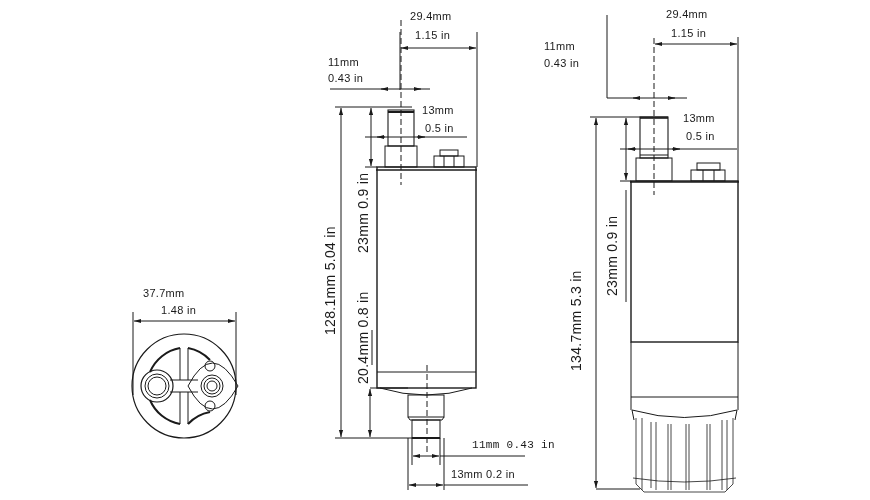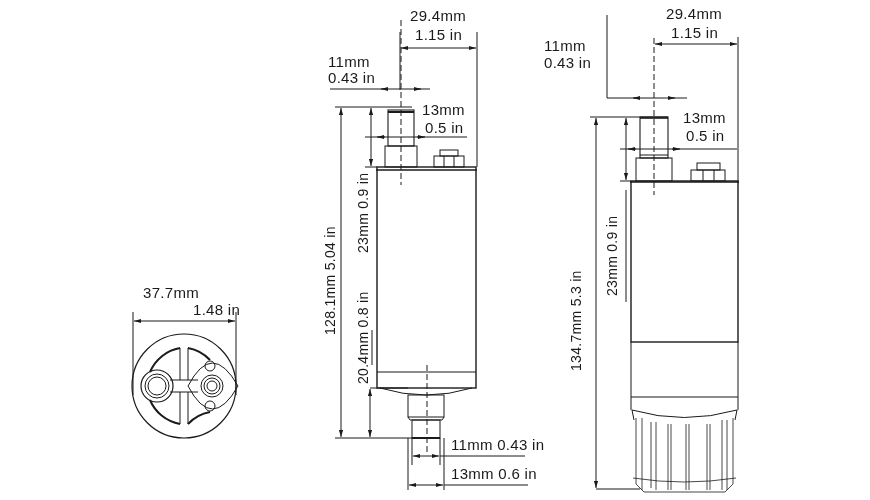--- a/index.html
+++ b/index.html
@@ -1,18 +1,18 @@
 <!DOCTYPE html>
 <html><head>
 <meta charset="utf-8">
 <style>
   html, body { margin:0; padding:0; background:#ffffff; }
   body { width:870px; height:500px; position:relative; overflow:hidden; font-family:"Liberation Sans", sans-serif; }
   #drawing { position:absolute; left:0; top:0; width:870px; height:500px; }
-  .lbl { position:absolute; font-family:"Liberation Sans", sans-serif; font-size:15px; color:#1a1a1a; line-height:16px; white-space:nowrap; letter-spacing:0.3px; }
+  .lbl { position:absolute; font-family:"Liberation Sans", sans-serif; font-size:11px; color:#1a1a1a; line-height:16px; white-space:nowrap; letter-spacing:0.3px; }
   .vlbl { position:absolute; font-family:"Liberation Sans", sans-serif; font-size:14px; color:#1a1a1a; line-height:16px; white-space:nowrap; transform-origin:0 0; transform:rotate(-90deg); letter-spacing:0.3px; }
 </style>
 </head>
 <body>
 
 <div id="drawing">
 <svg width="870" height="500" viewBox="0 0 870 500" xmlns="http://www.w3.org/2000/svg">
   <defs>
     <marker id="arr" viewBox="0 0 10 10" refX="10" refY="5" markerWidth="7" markerHeight="7" orient="auto-start-reverse">
       <path d="M0,2 L10,5 L0,8 z" fill="#1a1a1a"></path>
@@ -140,34 +140,34 @@
       <line x1="596" y1="489" x2="640" y2="489"></line>
       <line x1="626" y1="118" x2="626" y2="180" marker-start="url(#arr)" marker-end="url(#arr)"></line>
       <line x1="620" y1="181" x2="631" y2="181"></line>
       <line x1="626" y1="190" x2="626" y2="302"></line>
     </g>
   </g>
 </svg>
 
 
 <div class="lbl" style="left:143px; top:285px;">37.7mm</div>
-<div class="lbl" style="left:161px; top:302px;margin-left:32px;">1.48 in</div>
+<div class="lbl" style="left:161px; top:302px;">1.48 in</div>
 
 
 <div class="lbl" style="left:410px; top:8px;">29.4mm</div>
 <div class="lbl" style="left:415px; top:27px;">1.15 in</div>
 <div class="lbl" style="left:328px; top:54px;">11mm</div>
 <div class="lbl" style="left:328px; top:70px;">0.43 in</div>
 <div class="lbl" style="left:422px; top:102px;">13mm</div>
 <div class="lbl" style="left:425px; top:120px;">0.5 in</div>
 <div class="vlbl" style="left:322px; top:335px;">128.1mm 5.04 in</div>
 <div class="vlbl" style="left:355px; top:253px;">23mm  0.9 in</div>
 <div class="vlbl" style="left:355px; top:384px;">20.4mm  0.8 in</div>
-<div class="lbl" style="left:451px; top:437px;">11mm 0.43 in</div>
-<div class="lbl" style="left:451px; top:466px;">13mm 0.6 in</div>
+<div class="lbl" style="left:472px; top:437px;font-family:Liberation Mono, monospace;">11mm 0.43 in</div>
+<div class="lbl" style="left:451px; top:466px;">13mm 0.2 in</div>
 
 
 <div class="lbl" style="left:666px; top:6px;">29.4mm</div>
 <div class="lbl" style="left:671px; top:25px;">1.15 in</div>
 <div class="lbl" style="left:544px; top:38px;">11mm</div>
 <div class="lbl" style="left:544px; top:55px;">0.43 in</div>
 <div class="lbl" style="left:683px; top:110px;">13mm</div>
 <div class="lbl" style="left:686px; top:128px;">0.5 in</div>
 <div class="vlbl" style="left:568px; top:371px;">134.7mm 5.3 in</div>
 <div class="vlbl" style="left:604px; top:296px;">23mm  0.9 in</div>

